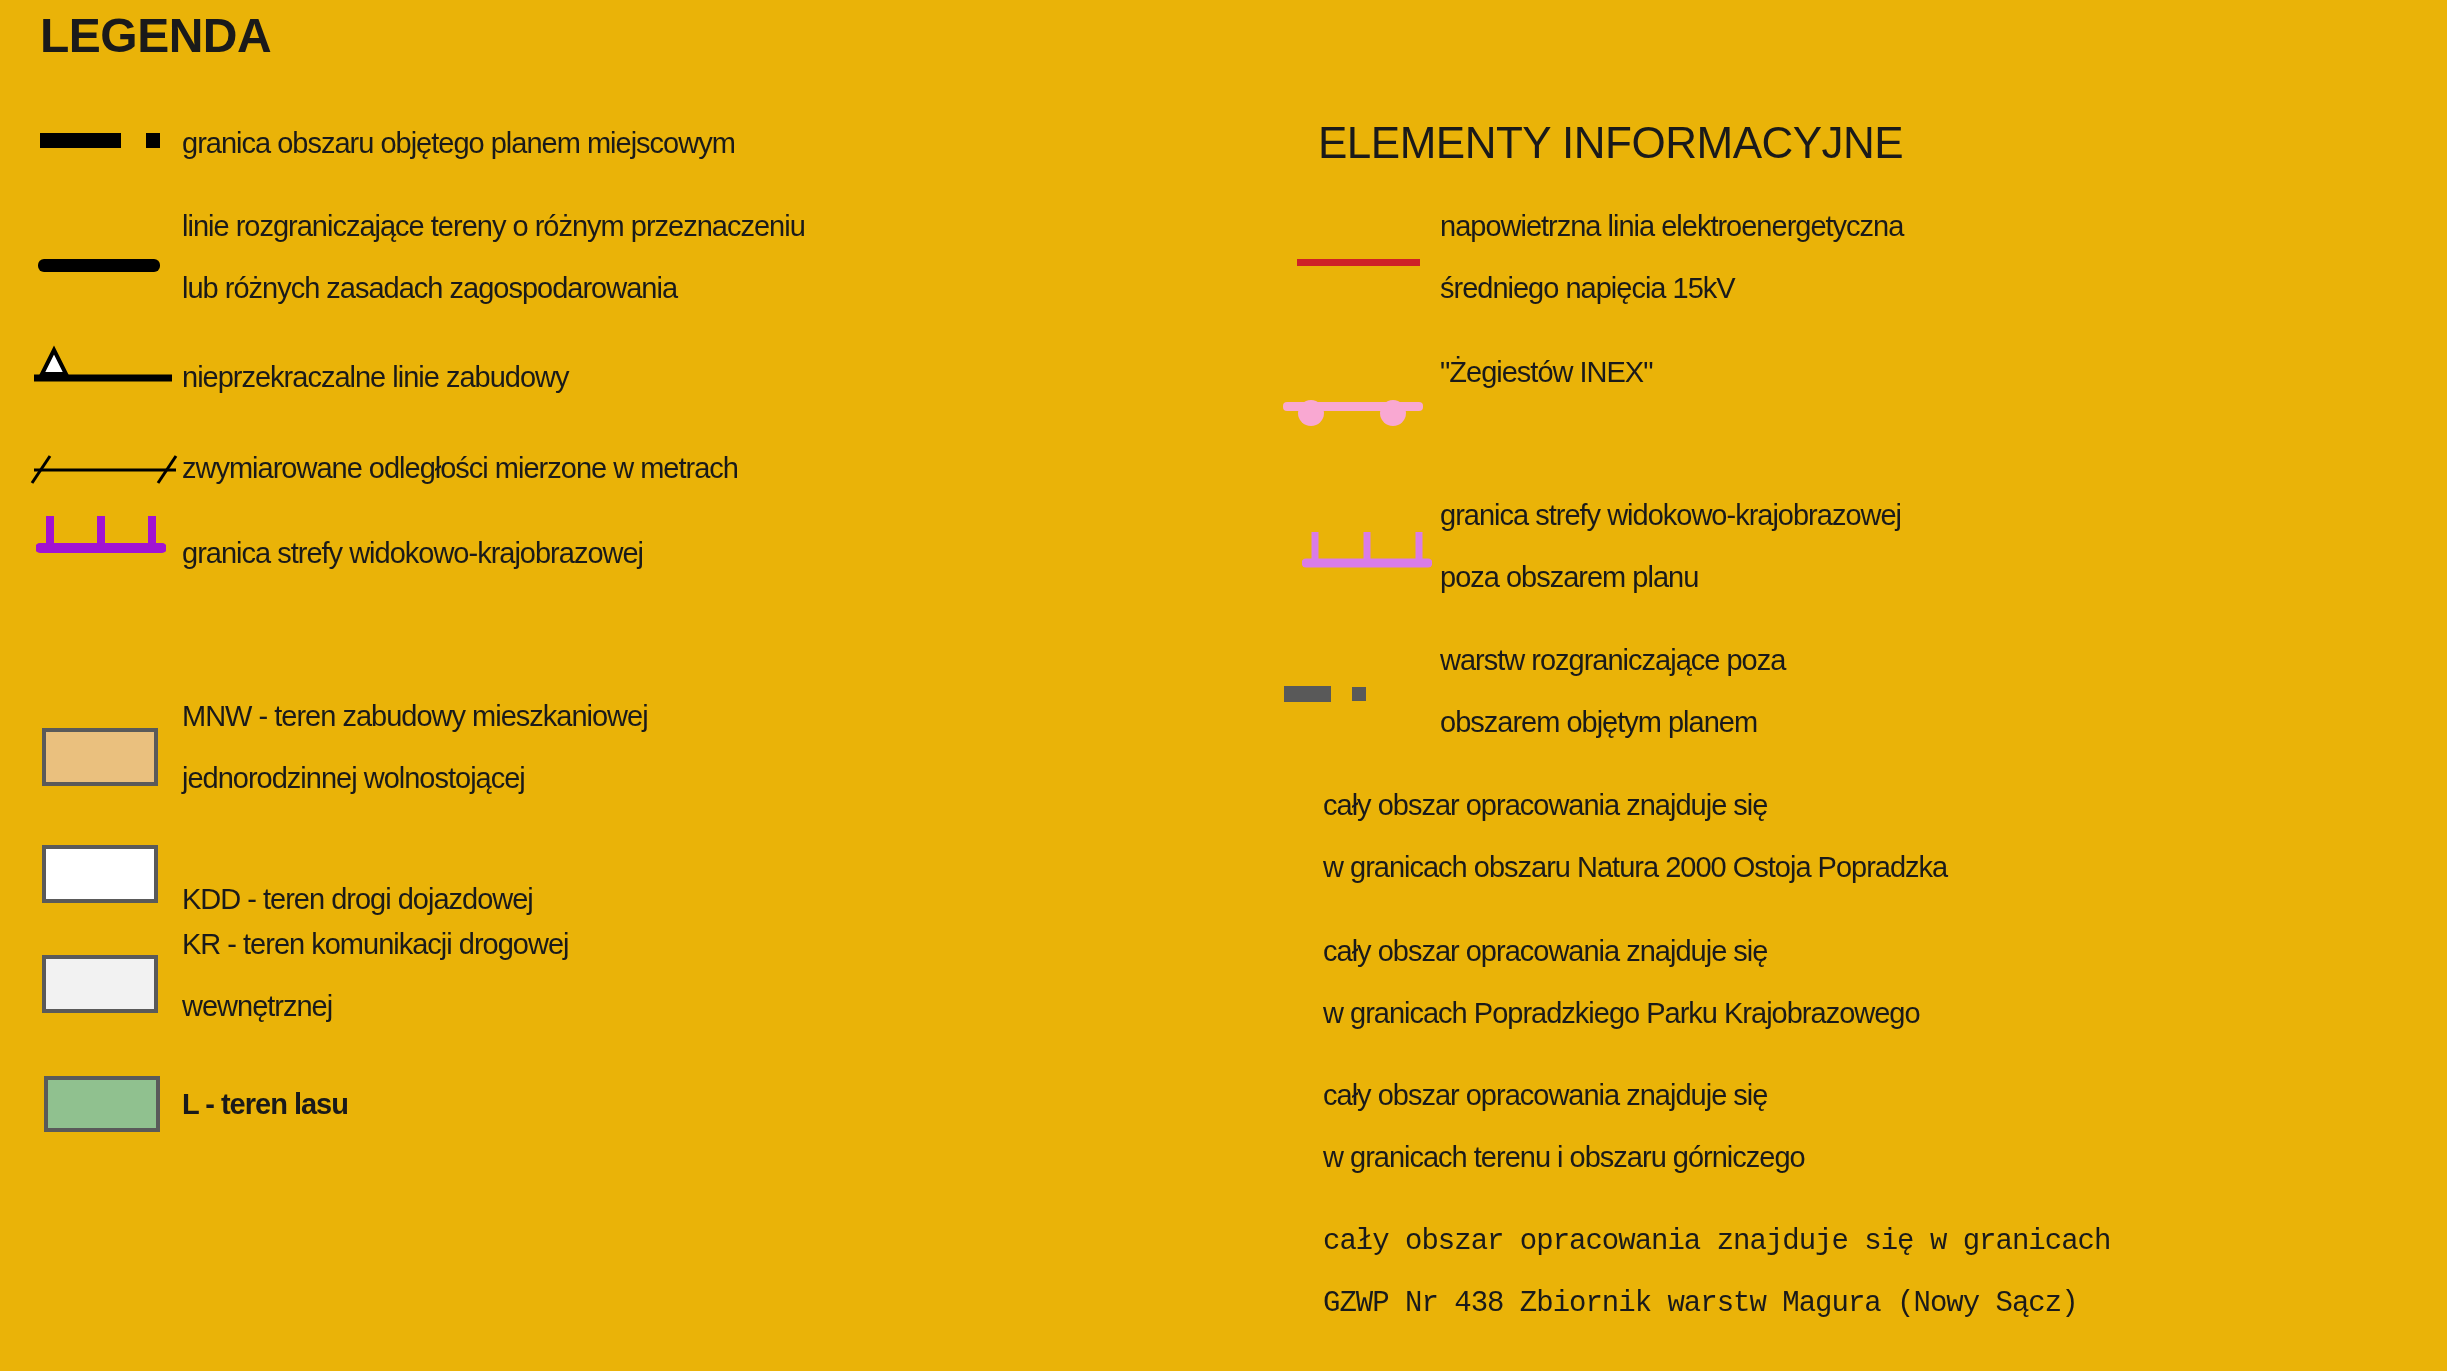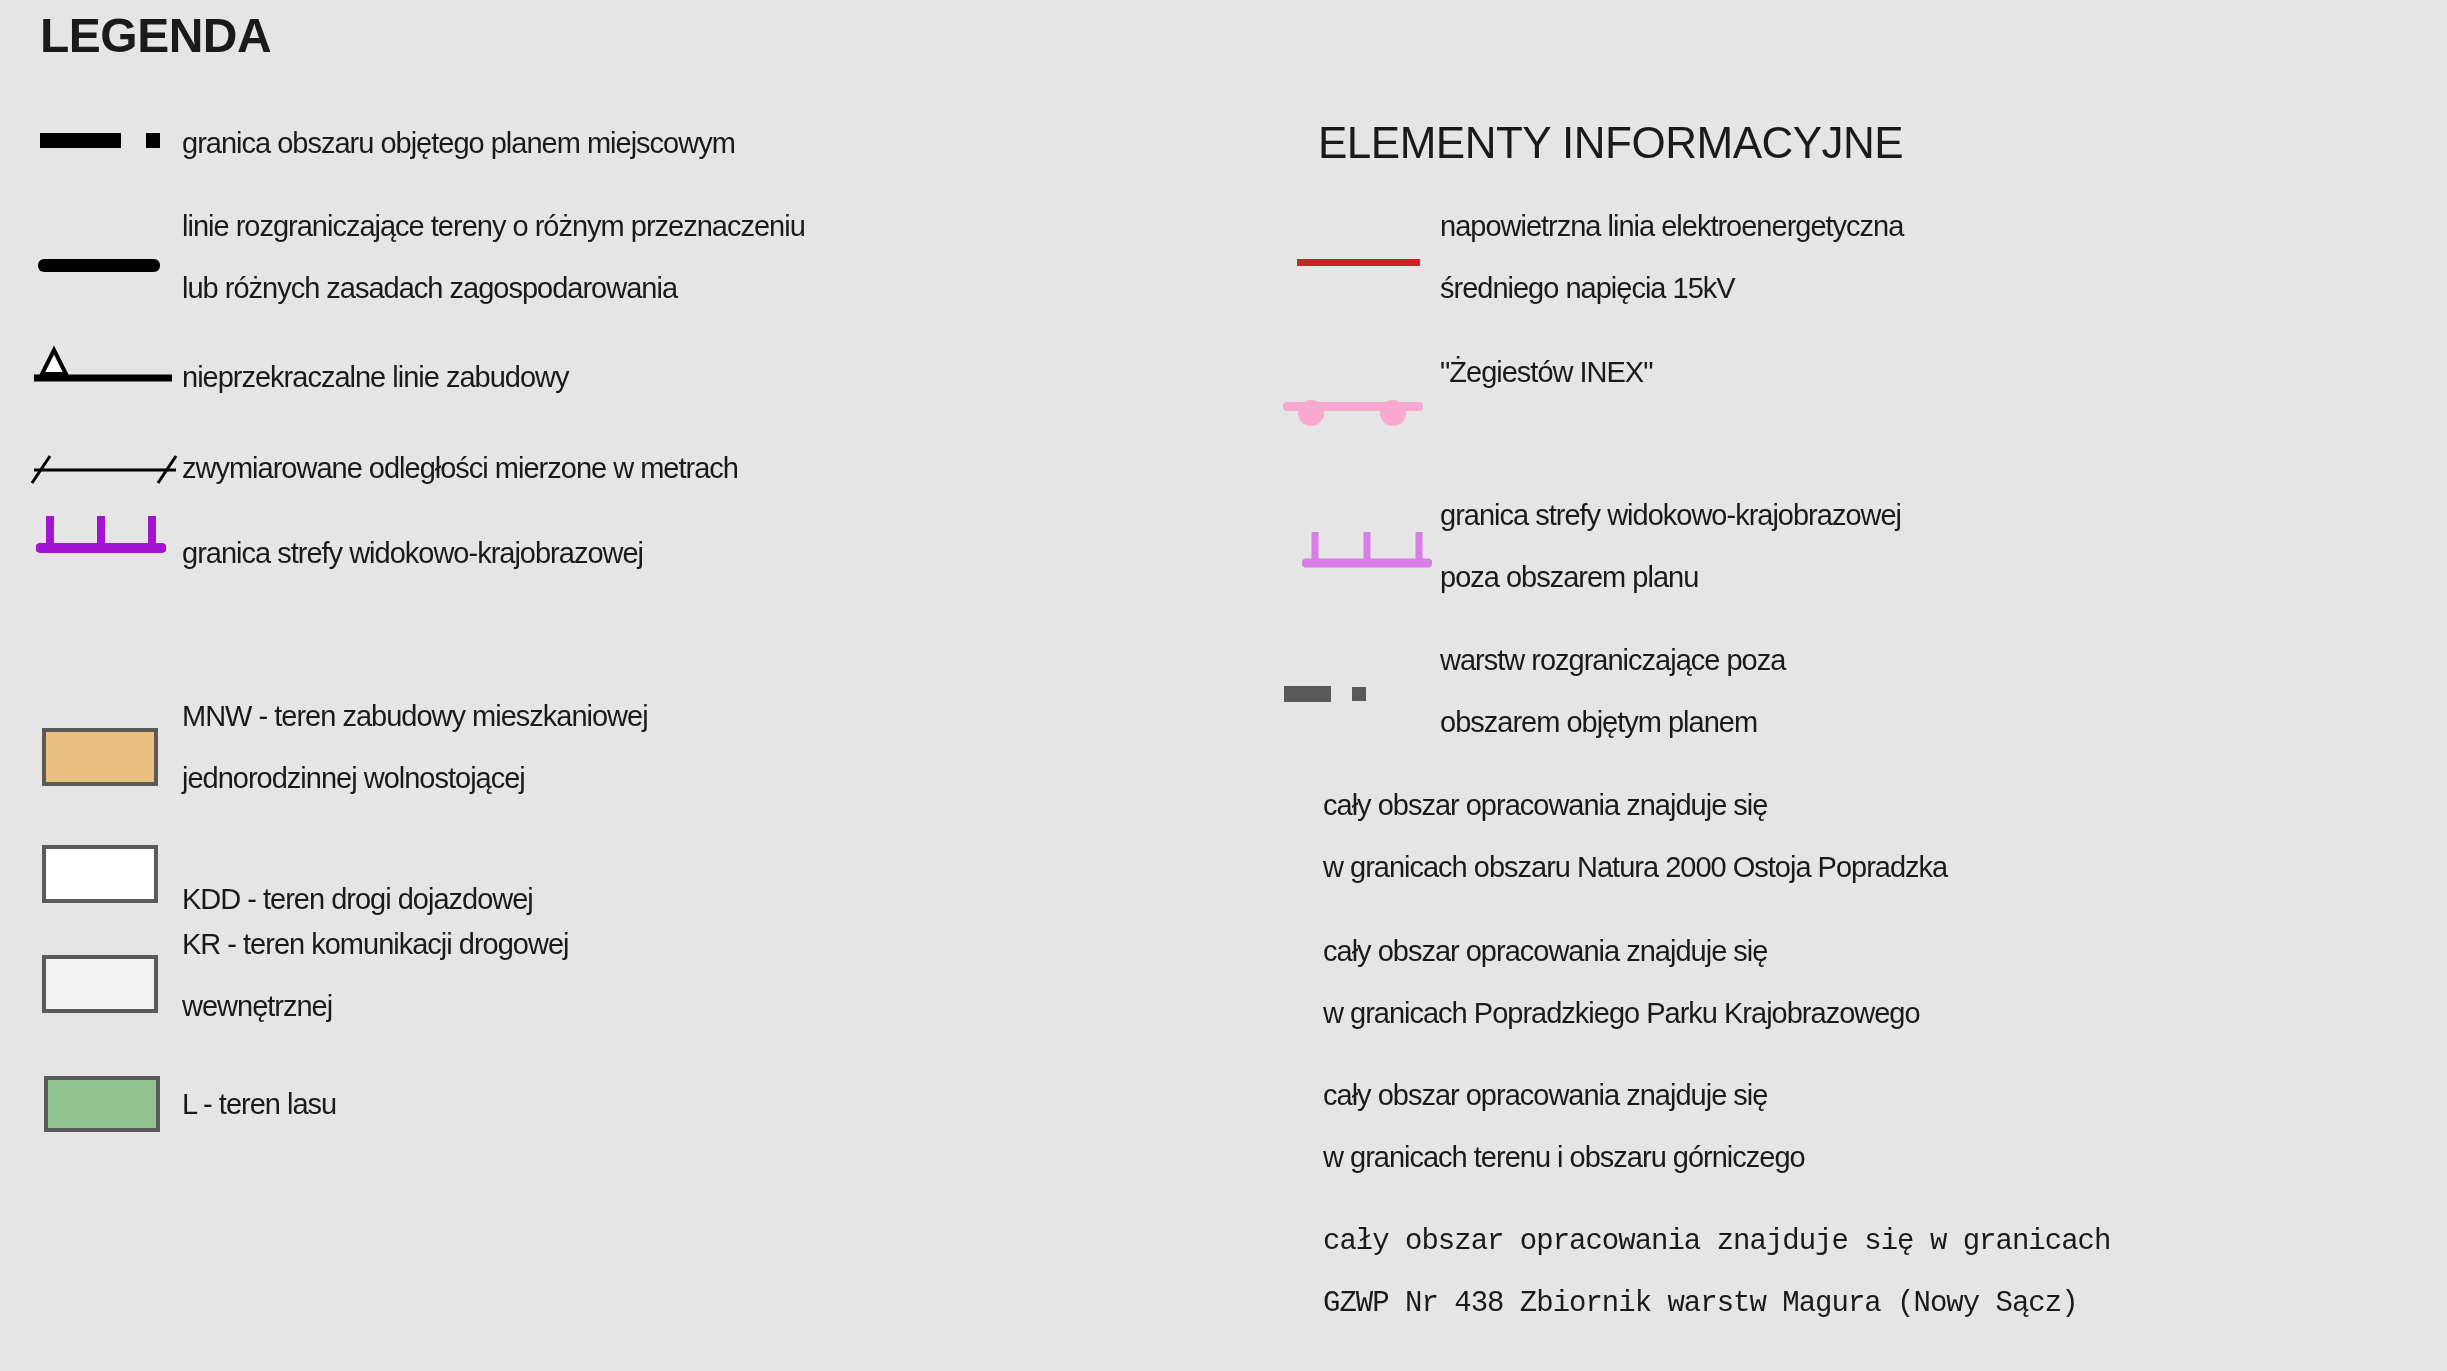--- a/index.html
+++ b/index.html
@@ -1,17 +1,17 @@
 <!DOCTYPE html>
 <html><head>
 <meta charset="utf-8">
 <style>
   html,body{margin:0;padding:0;background:#ffffff;}
   .canvas{
-    position:relative;width:2447px;height:1371px;background:#e5e5e5;
+    position:relative;width:2447px;height:1371px;background:#eab308;
     font-family:"Liberation Sans",sans-serif;color:#1a1a1a;overflow:hidden;
   }
   .t{position:absolute;font-size:29px;line-height:62px;letter-spacing:-1px;}
   .t span{display:block;white-space:nowrap;}
   .title{position:absolute;font-size:48px;font-weight:bold;letter-spacing:-0.5px;line-height:56px;}
   .hdr{position:absolute;font-size:44px;line-height:62px;letter-spacing:-0.5px;white-space:nowrap;}
   .sym{position:absolute;}
   .bar{position:absolute;}
   .swatch{position:absolute;border:4px solid #5a5a5a;box-sizing:content-box;}
 </style>
@@ -73,21 +73,21 @@
     <span>KDD - teren drogi dojazdowej</span>
   </div>
 
   <div class="swatch" style="left: 42px; top: 955px; width: 108px; height: 50px; background-color: rgb(242, 242, 242); border-color: rgb(90, 90, 90);"></div>
   <div class="t" style="left:182px;top:913px;">
     <span>KR - teren komunikacji drogowej</span>
     <span>wewnętrznej</span>
   </div>
 
   <div class="swatch" style="left: 44px; top: 1076px; width: 108px; height: 48px; background-color: rgb(144, 193, 143); border-color: rgb(90, 90, 90);"></div>
-  <div class="t" style="left:182px;top:1073px;">
+  <div class="t" style="left:182px;top:1073px;font-weight:bold;">
     <span>L - teren lasu</span>
   </div>
 
   <div class="hdr" style="left:1318px;top:112px;">ELEMENTY INFORMACYJNE</div>
 
   <div class="bar" style="left: 1297px; top: 259px; width: 123px; height: 7px; background-color: rgb(206, 33, 39);"></div>
   <div class="t" style="left:1440px;top:195px;">
     <span>napowietrzna linia elektroenergetyczna</span>
     <span>średniego napięcia 15kV</span>
   </div>

